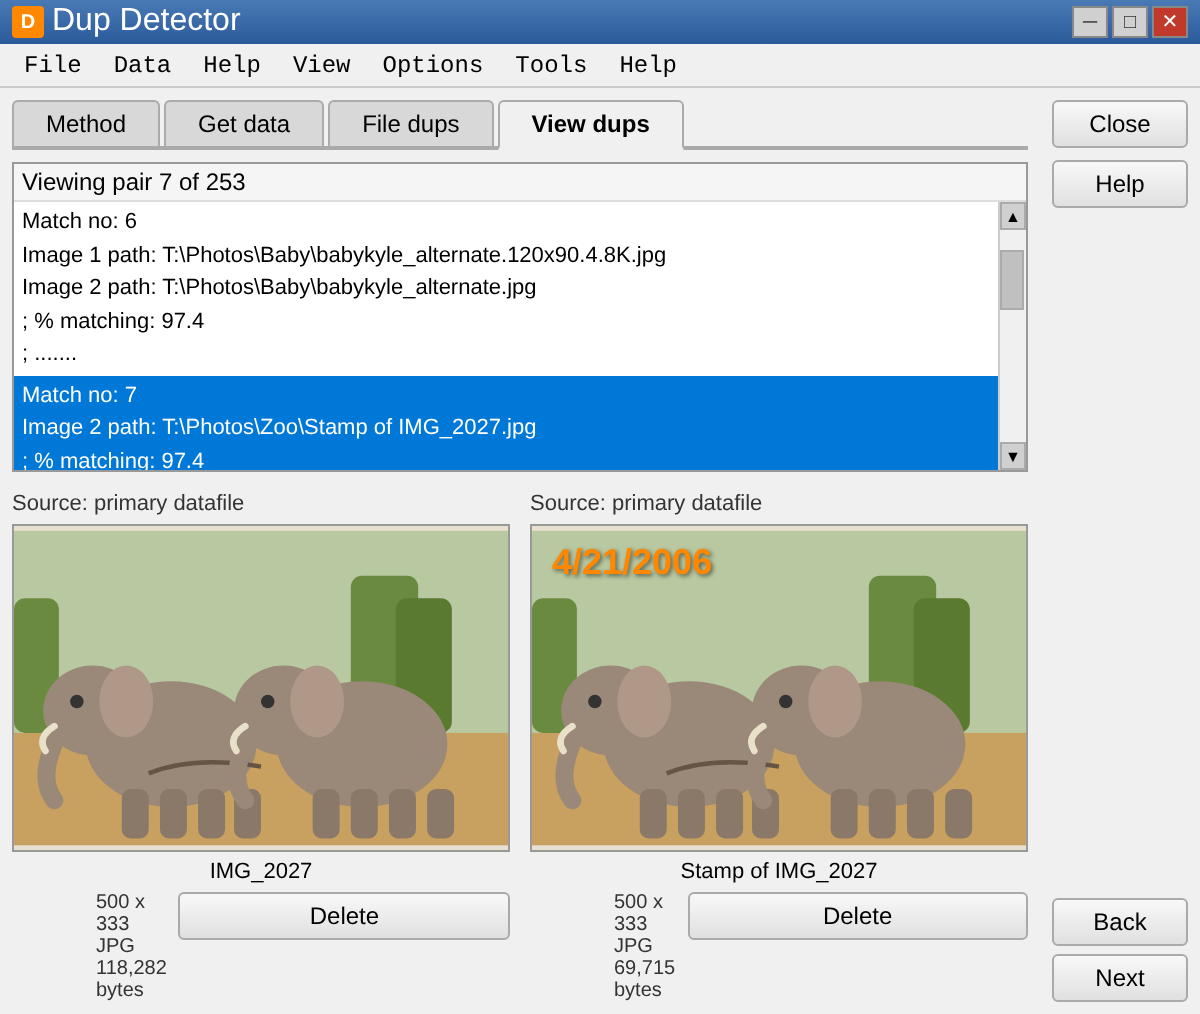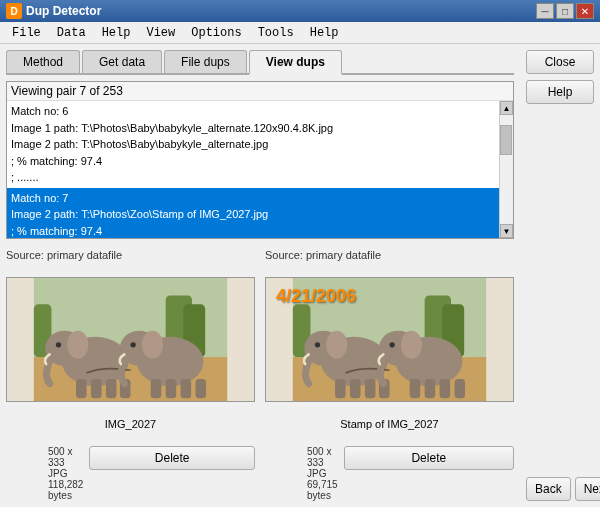--- a/index.html
+++ b/index.html
@@ -32,22 +32,22 @@
       background: #ff8800;
       border-radius: 2px;
       font-size: 10px;
       display: flex;
       align-items: center;
       justify-content: center;
       color: white;
       font-weight: bold;
     }
     .title-text {
-      font-size: 12px;
-      font-weight: bold;
+      font-size: 16px;
+      font-weight: normal;
     }
     .title-controls {
       display: flex;
       gap: 2px;
     }
     .title-btn {
       width: 18px;
       height: 16px;
       background: #d0d0d0;
       border: 1px solid #888;
@@ -182,31 +182,31 @@
     
     .images-section {
       display: flex;
       gap: 10px;
       margin-top: 4px;
     }
     .image-panel {
       flex: 1;
       display: flex;
       flex-direction: column;
-      gap: 16px;
+      gap: 4px;
     }
     .image-source-label {
       font-size: 11px;
       color: #333;
     }
     .image-frame {
       border: 1px solid #999;
       background: #e8e0d0;
       width: 100%;
-      height: 125px;
+      height: 164px;
       position: relative;
       overflow: hidden;
       display: flex;
       align-items: center;
       justify-content: center;
     }
     
     .elephant-scene {
       width: 100%;
       height: 100%;
@@ -249,21 +249,21 @@
       background: linear-gradient(to bottom, #f8f8f8, #e0e0e0);
       border: 1px solid #aaa;
       border-radius: 3px;
       cursor: pointer;
       text-align: center;
       font-size: 12px;
       width: 100%;
     }
     .nav-buttons {
       display: flex;
-      flex-direction: row;
+      flex-direction: column;
       gap: 4px;
       margin-top: auto;
     }
   </style>
 </head>
 <body>
 
 <div class="title-bar">
   <div class="title-bar-left">
     <div class="title-icon">D</div>

